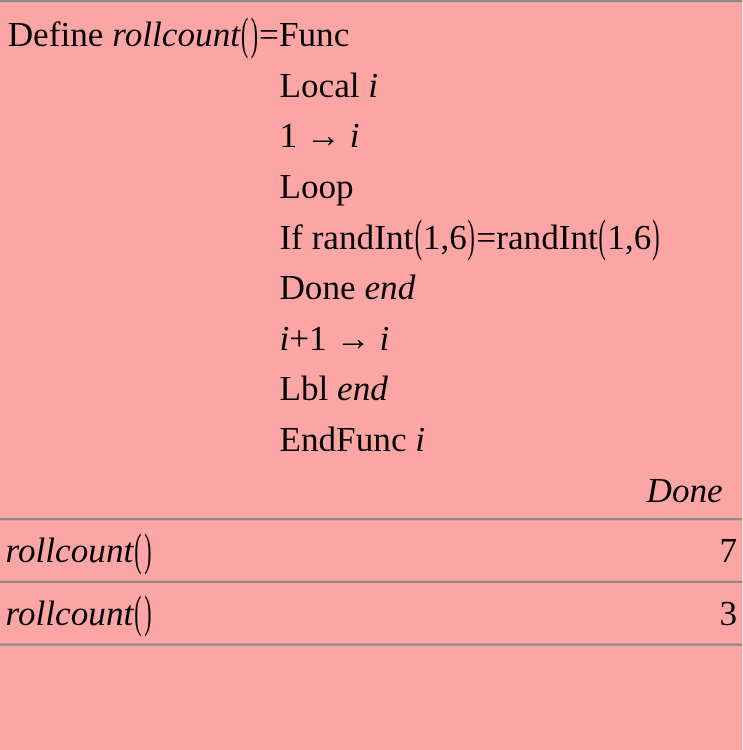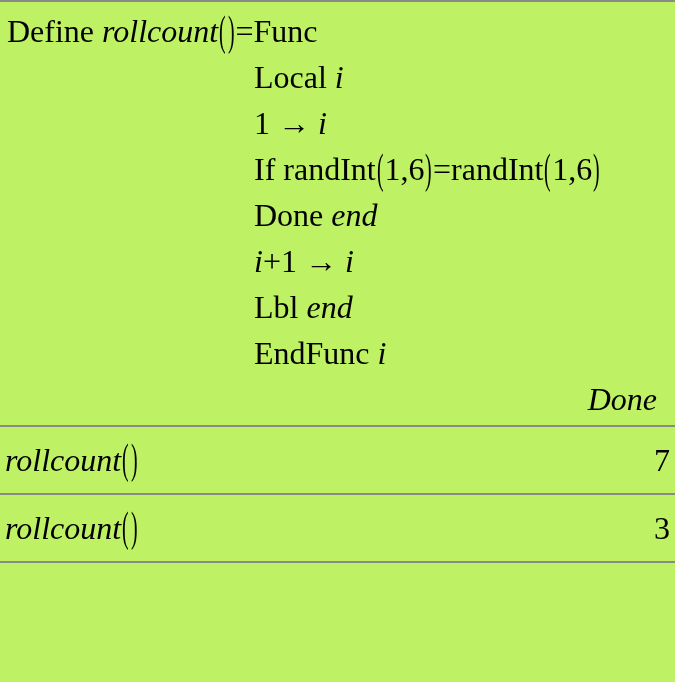--- a/index.html
+++ b/index.html
@@ -4,21 +4,21 @@
 <style>
   html, body {
     margin: 0;
     padding: 0;
     background: #ffffff;
   }
   .screen {
     position: relative;
     width: 675px;
     height: 682px;
-    background: #bef264;
+    background: #fca5a5;
     color: #000000;
     font-family: "Liberation Serif", "DejaVu Serif", serif;
     overflow: hidden;
   }
   .top-border {
     height: 2px;
     background: #8a8a8a;
   }
   .program {
     position: relative;
@@ -43,21 +43,21 @@
     transform-origin: 50% 57%;
     margin: 0 -1px;
     font-style: normal;
   }
   .divider {
     height: 2px;
     background: #8a8a8a;
   }
   .divider-first { margin-top: 3px; }
   .hist-row {
-    height: 66px;
+    height: 55px;
     display: flex;
     align-items: center;
     justify-content: space-between;
     padding: 0 5px 0 5px;
     font-size: 32px;
     white-space: pre;
   }
   .hist-expr { font-style: italic; }
   .hist-expr .seg-p { font-style: normal; }
   .hist-result { font-style: normal; }
@@ -68,20 +68,21 @@
 <div class="screen">
   <div class="top-border"></div>
 
   <div class="program" style="--indent: 254px;">
     <div class="prog-line define-line">
       <span class="define-prefix"><span class="seg-k">Define </span><span class="seg-v">rollcount</span><span class="seg-p">(</span><span class="seg-p">)</span><span class="seg-k">=</span></span><span class="seg-k">Func</span>
     </div>
     <div>
         <div class="prog-line body-line"><span class="seg-k">Local </span><span class="seg-v">i</span></div>
         <div class="prog-line body-line"><span class="seg-k">1 → </span><span class="seg-v">i</span></div>
+        <div class="prog-line body-line"><span class="seg-k">Loop</span></div>
         <div class="prog-line body-line"><span class="seg-k">If randInt</span><span class="seg-p">(</span><span class="seg-k">1,6</span><span class="seg-p">)</span><span class="seg-k">=randInt</span><span class="seg-p">(</span><span class="seg-k">1,6</span><span class="seg-p">)</span></div>
         <div class="prog-line body-line"><span class="seg-k">Done </span><span class="seg-v">end</span></div>
         <div class="prog-line body-line"><span class="seg-v">i</span><span class="seg-k">+1 → </span><span class="seg-v">i</span></div>
         <div class="prog-line body-line"><span class="seg-k">Lbl </span><span class="seg-v">end</span></div>
         <div class="prog-line body-line"><span class="seg-k">EndFunc </span><span class="seg-v">i</span></div>
       </div>
     <div class="prog-line done-line">
       <span class="seg-v">Done</span>
     </div>
   </div>

